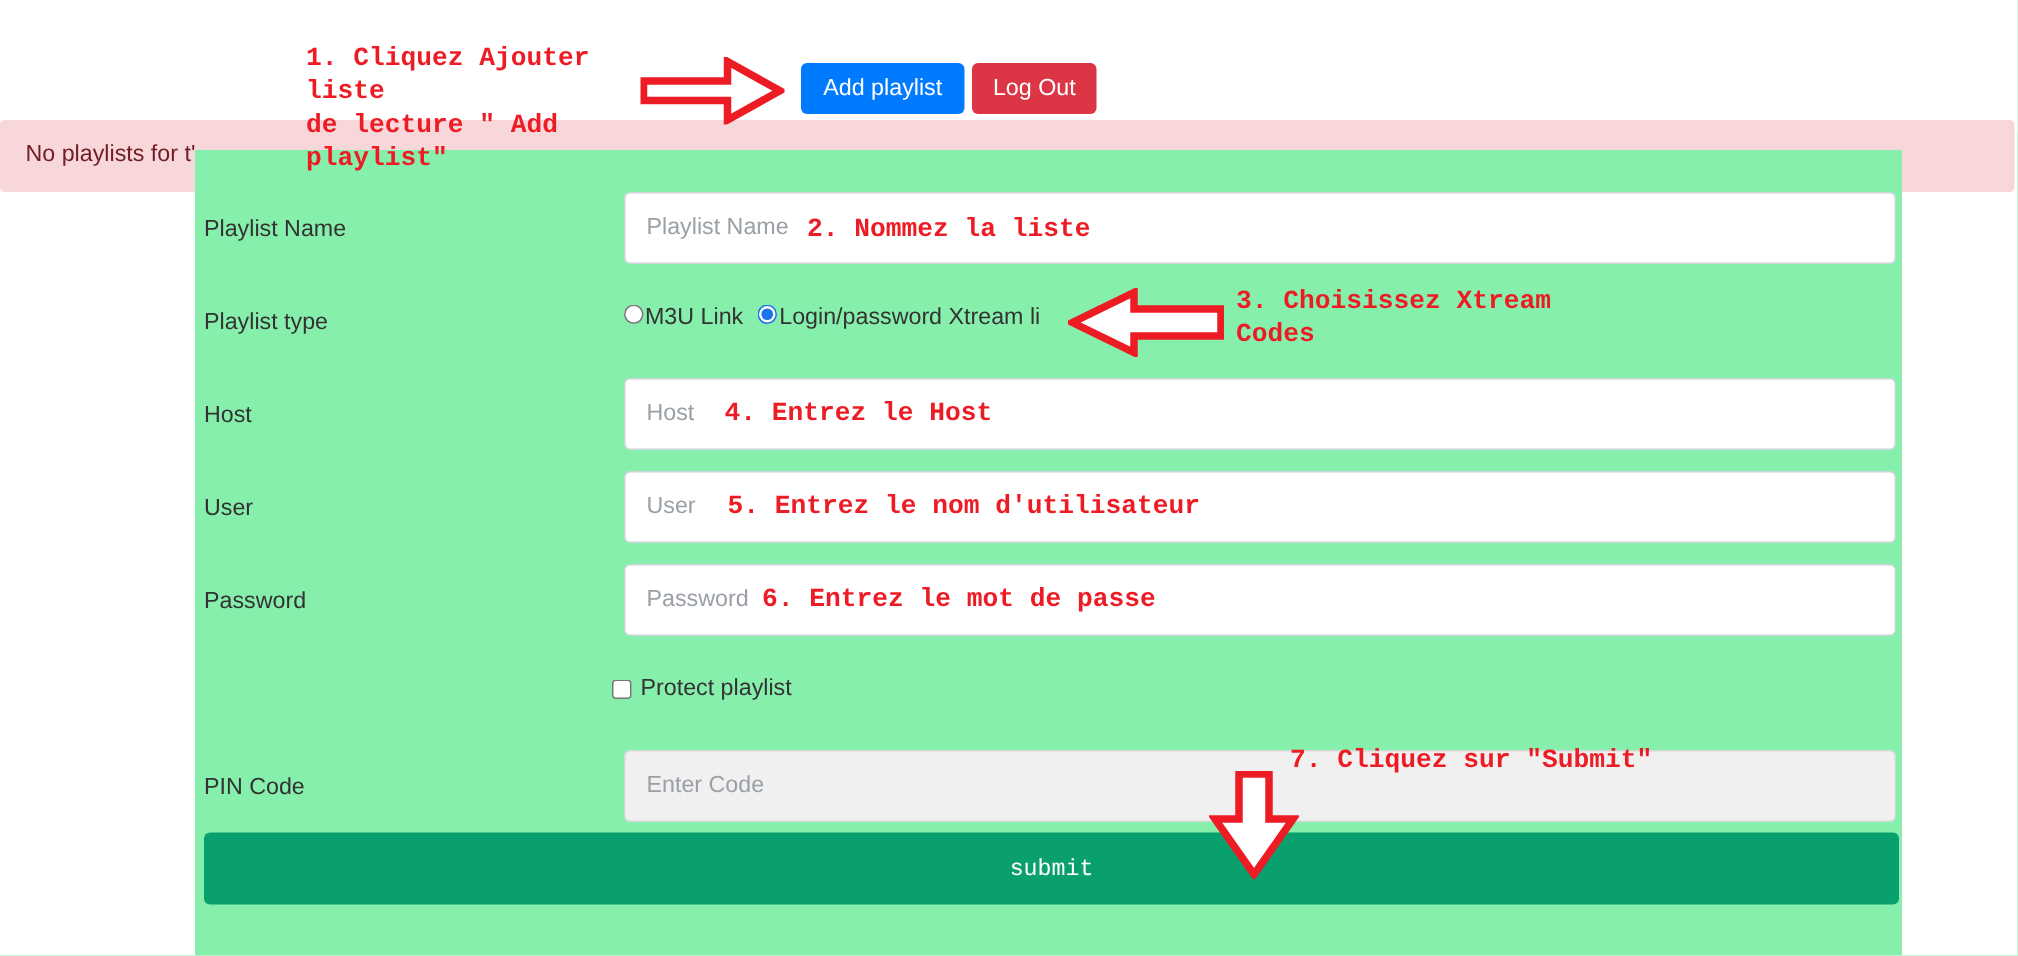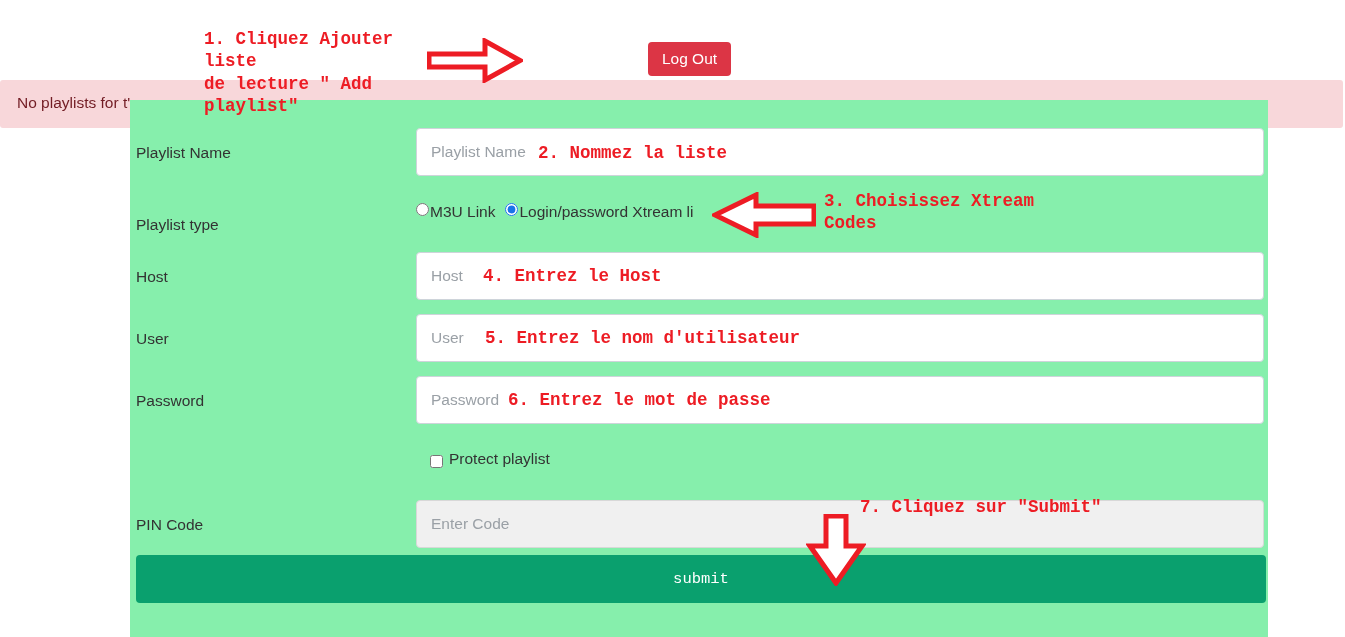--- a/index.html
+++ b/index.html
@@ -124,24 +124,24 @@
   }
   .radio-item input[type="radio"] {
     width: 13px; height: 13px;
     margin: 0;
     accent-color: #1a73e8;
   }
 
   
   .check-row {
     position: absolute;
-    left: 300px;
+    left: 278px;
     top: 350px;
     display: flex;
-    align-items: flex-end;
+    align-items: center;
     gap: 6px;
   }
   .check-row input[type="checkbox"] {
     width: 13px; height: 13px; margin: 0;
   }
   .check-label {
     font-size: 15.5px;
     color: #333333;
   }
 
@@ -168,36 +168,37 @@
     font-size: 17.5px;
     line-height: 1.28;
     white-space: pre-line;
   }
   .arrow { position: absolute; }
 </style>
 </head>
 <body>
 
 <div class="topbar">
+  <button class="btn btn-add">Add playlist</button>
   <button class="btn btn-logout">Log Out</button>
 </div>
 
 <div class="alert-strip">
   <div class="alert-text">No playlists for t'</div>
 </div>
 
 <div class="form-panel">
 
   <div class="field-row" style="top:28px;">
     <div class="field-label" style="top:16px;">Playlist Name</div>
     <input class="field-input" type="text" placeholder="Playlist Name" style="">
   </div>
 
   <div class="field-row" style="top:0;">
-    <div class="field-label" style="top:116px;text-align:right;">Playlist type</div>
+    <div class="field-label" style="top:106px;text-align:right;">Playlist type</div>
   </div>
   <div class="radio-group">
     <label class="radio-item">
       <input type="radio" name="ptype" style="">
       <span>M3U Link</span>
     </label>
     <label class="radio-item">
       <input type="radio" name="ptype" checked="" style="">
       <span>Login/password Xtream li</span>
     </label>

